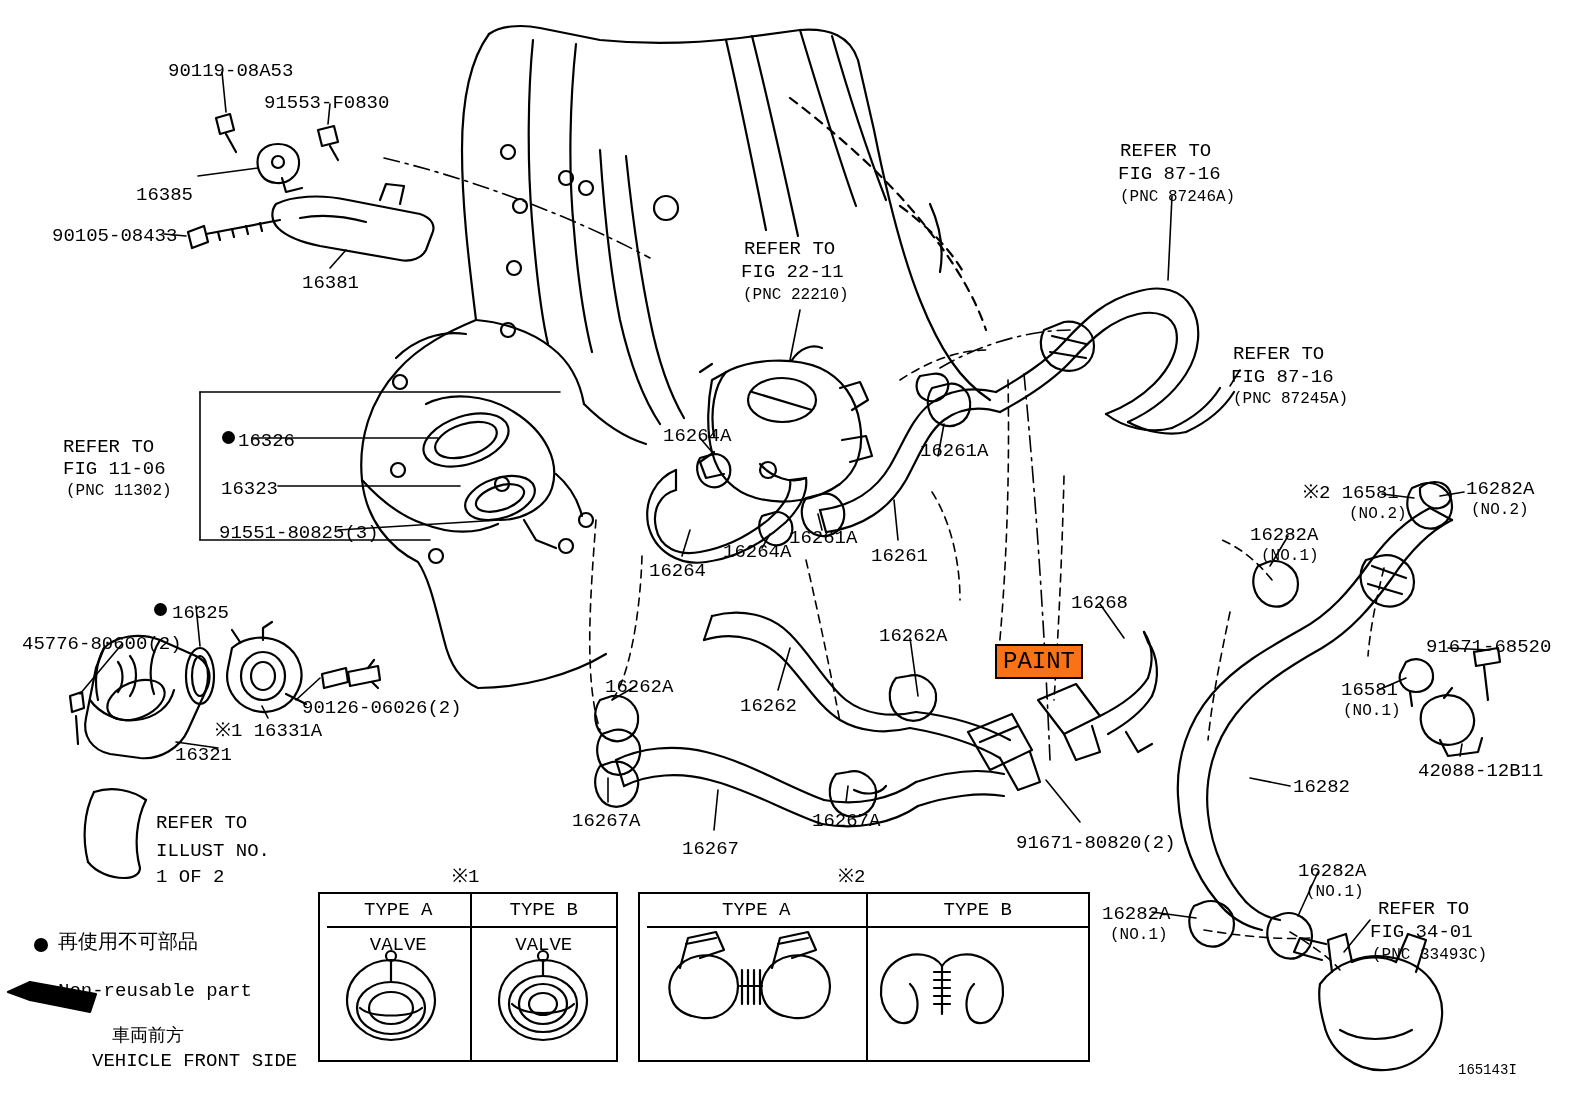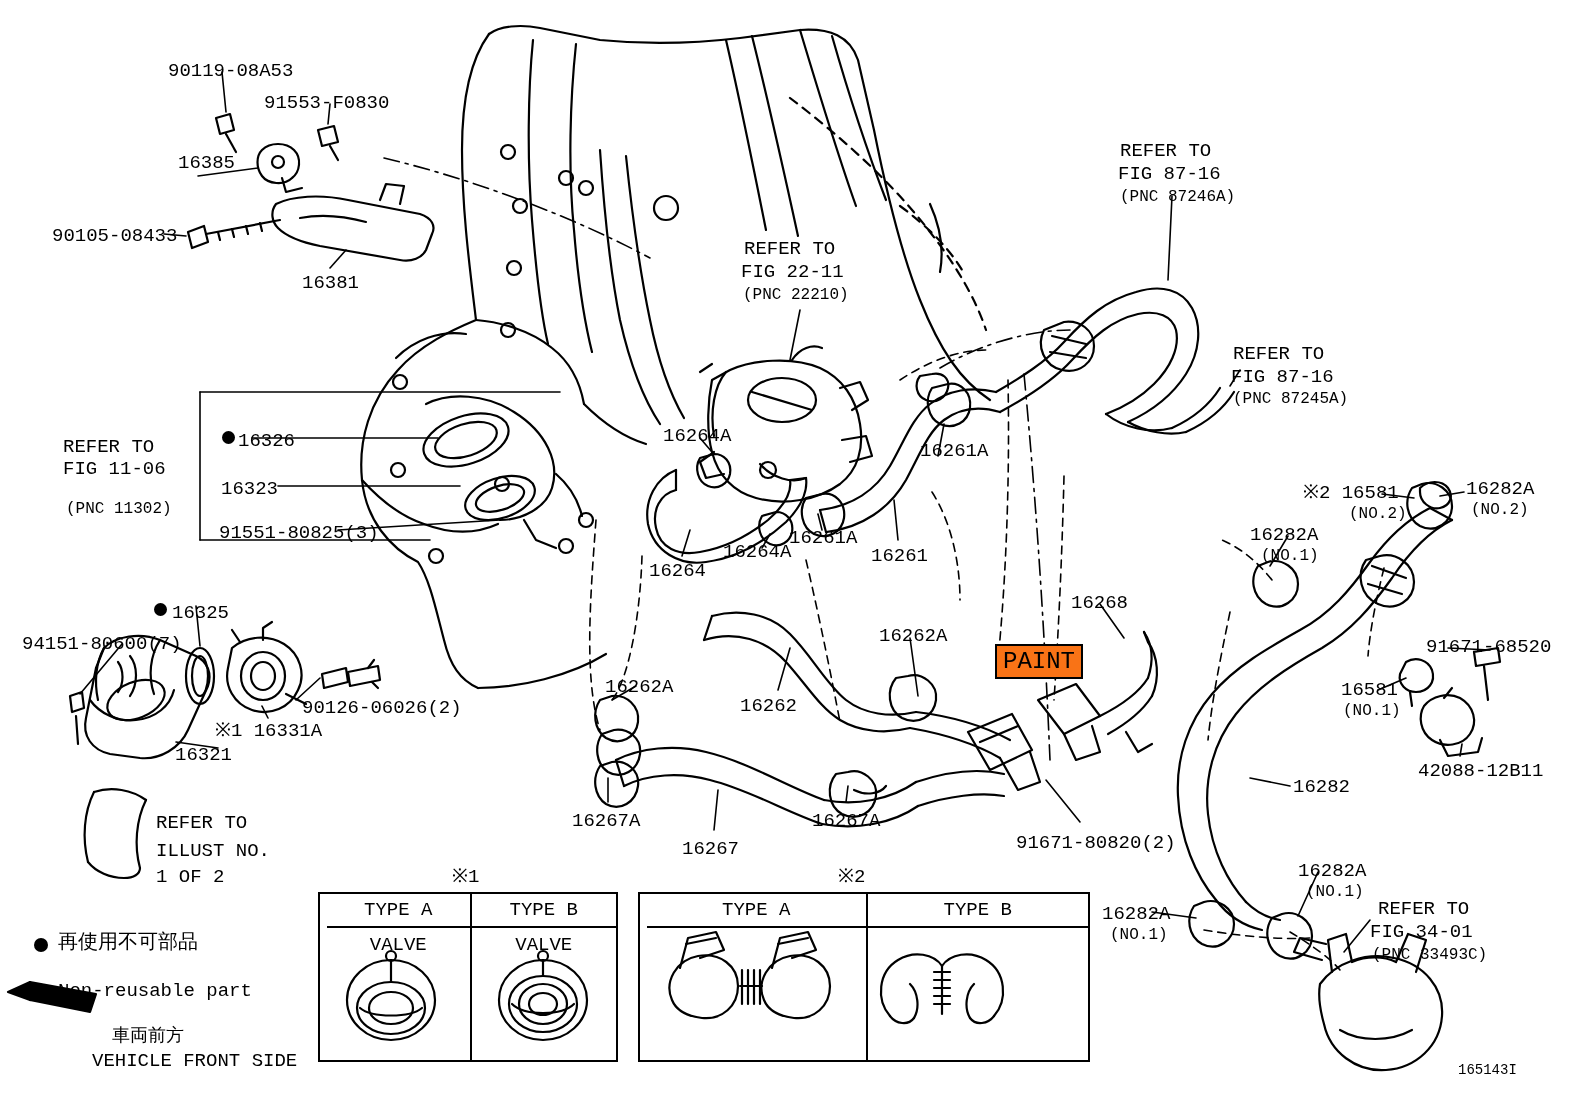--- a/index.html
+++ b/index.html
@@ -435,34 +435,34 @@
       </g>
 
     </g>
   </svg>
 
   <div class="bullet" style="left:222px;top:431px;"></div>
   <div class="bullet" style="left:154px;top:603px;"></div>
 
   <div class="lbl" style="left:168px;top:60px;">90119-08A53</div>
   <div class="lbl" style="left:264px;top:92px;">91553-F0830</div>
-  <div class="lbl" style="left:136px;top:152px;margin-left:42px;">16385</div>
+  <div class="lbl" style="left:136px;top:184px;">16385</div>
   <div class="lbl" style="left:52px;top:225px;">90105-08433</div>
   <div class="lbl" style="left:302px;top:272px;">16381</div>
 
   <div class="lbl" style="left:63px;top:436px;">REFER TO</div>
   <div class="lbl" style="left:63px;top:458px;">FIG 11-06</div>
-  <div class="lbl small" style="left:66px;top:482px;margin-top:18px;">(PNC 11302)</div>
+  <div class="lbl small" style="left:66px;top:482px;">(PNC 11302)</div>
 
   <div class="lbl" style="left:238px;top:430px;">16326</div>
   <div class="lbl" style="left:221px;top:478px;">16323</div>
   <div class="lbl" style="left:219px;top:522px;">91551-80825(3)</div>
 
   <div class="lbl" style="left:172px;top:602px;">16325</div>
-  <div class="lbl" style="left:22px;top:633px;">94151-80600(7)</div>
+  <div class="lbl" style="left:22px;top:633px;">45776-80600(2)</div>
   <div class="lbl" style="left:302px;top:697px;">90126-06026(2)</div>
   <div class="lbl" style="left:215px;top:720px;">※1 16331A</div>
   <div class="lbl" style="left:175px;top:744px;">16321</div>
 
   <div class="lbl" style="left:156px;top:812px;">REFER TO</div>
   <div class="lbl" style="left:156px;top:840px;">ILLUST NO.</div>
   <div class="lbl" style="left:156px;top:866px;">1 OF 2</div>
 
   <div class="lbl" style="left:744px;top:238px;">REFER TO</div>
   <div class="lbl" style="left:741px;top:261px;">FIG 22-11</div>

